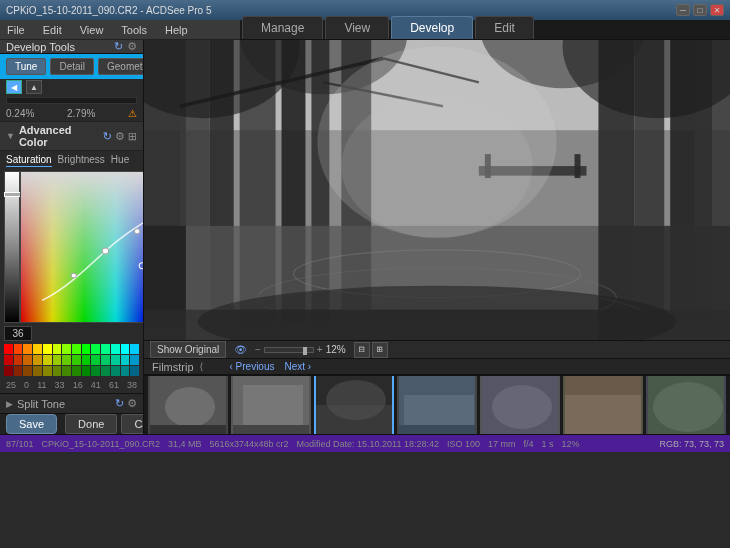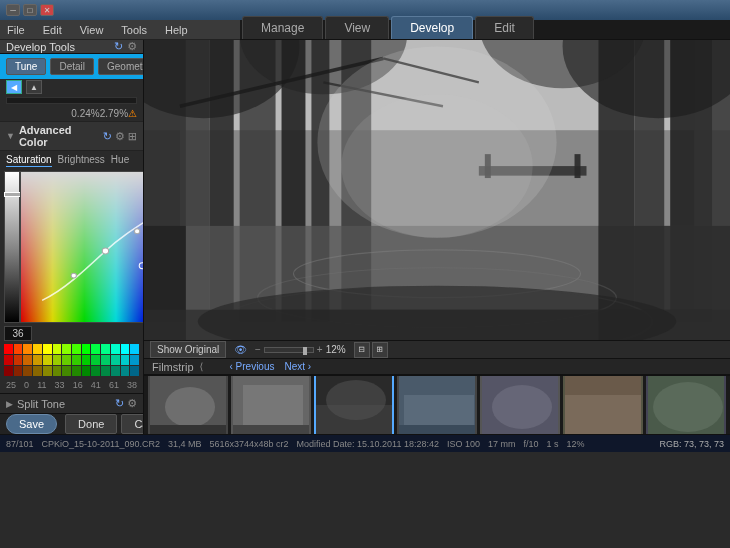--- a/index.html
+++ b/index.html
@@ -32,21 +32,21 @@
     
     .tabs-row { display: flex; align-items: center; padding: 4px 6px; gap: 4px; background: #0ea5e9; }
     .tab-btn { padding: 2px 8px; background: #3a3a3a; color: #aaa; border: 1px solid #555; border-radius: 2px; cursor: pointer; font-size: 10px; }
     .tab-btn.active { background: #4a6a8a; color: #fff; }
 
     
     .histogram-area { margin: 2px 6px; height: 70px; background: #1a1a1a; border: 1px solid #333; position: relative; overflow: hidden; }
     .histogram-canvas { width: 100%; height: 100%; }
 
     
-    .stats-row { display: flex; align-items: center; justify-content: flex-end; padding: 2px 6px; font-size: 10px; color: #aaa; }
+    .stats-row { display: flex; align-items: center; justify-content: space-between; padding: 2px 6px; font-size: 10px; color: #aaa; }
     .warning-icon { color: #f80; }
 
     
     .adv-color-header { display: flex; align-items: center; background: #333; padding: 2px 6px; border-top: 1px solid #222; border-bottom: 1px solid #222; }
     .adv-color-title { color: #ddd; font-size: 11px; font-weight: bold; flex: 1; }
     .adv-icons { display: flex; gap: 3px; }
 
     
     .color-tabs { display: flex; padding: 2px 6px; gap: 6px; background: #2a2a2a; }
     .color-tab { color: #aaa; font-size: 10px; cursor: pointer; padding: 1px 0; }
@@ -55,21 +55,21 @@
     
     .slider-labels { display: flex; justify-content: space-between; padding: 1px 6px; font-size: 9px; color: #888; }
 
     
     .split-tone { display: flex; align-items: center; padding: 3px 6px; background: #2a2a2a; border-top: 1px solid #111; margin-top: 2px; }
     .split-tone-label { color: #aaa; font-size: 11px; flex: 1; }
     .split-icons { display: flex; gap: 3px; }
 
     
     .bottom-toolbar { height: 26px; background: #222; border-top: 1px solid #111; display: flex; align-items: center; padding: 0 6px; gap: 4px; }
-    .save-btn { padding: 3px 12px; background: #4a6a8a; color: #fff; border: 1px solid #6a8aaa; border-radius: 10px; cursor: pointer; font-size: 11px; }
+    .save-btn { padding: 3px 12px; background: #4a6a8a; color: #fff; border: 1px solid #6a8aaa; border-radius: 4px; cursor: pointer; font-size: 11px; }
     .done-btn { padding: 3px 12px; background: #3a3a3a; color: #ddd; border: 1px solid #555; border-radius: 2px; cursor: pointer; font-size: 11px; }
     .cancel-btn { padding: 3px 12px; background: #3a3a3a; color: #ddd; border: 1px solid #555; border-radius: 2px; cursor: pointer; font-size: 11px; }
 
     
     .right-panel { flex: 1; display: flex; flex-direction: column; background: #1a1a1a; }
 
     
     .image-area { flex: 1; background: #0a0a0a; position: relative; overflow: hidden; display: flex; align-items: center; justify-content: center; }
 
     
@@ -87,36 +87,37 @@
     .filmstrip-bar { height: 22px; background: #252525; display: flex; align-items: center; padding: 0 8px; gap: 6px; border-top: 1px solid #111; border-bottom: 1px solid #111; }
     .filmstrip-label { color: #aaa; font-size: 11px; }
     .filmstrip-nav { display: flex; align-items: center; gap: 10px; }
     .nav-arrow { color: #7af; font-size: 10px; cursor: pointer; }
 
     .filmstrip { height: 75px; background: #1a1a1a; display: flex; align-items: center; padding: 3px 4px; gap: 3px; overflow: hidden; border-top: 1px solid #111; }
     .thumb { width: 80px; height: 65px; background: #333; border: 2px solid #444; flex-shrink: 0; position: relative; overflow: hidden; }
     .thumb.active { border-color: #5af; }
 
     
-    .status-bar { height: 18px; background: #0f172a; display: flex; align-items: center; padding: 0 6px; gap: 8px; font-size: 9px; color: #888; border-top: 1px solid #111; }
+    .status-bar { height: 18px; background: #4c1d95; display: flex; align-items: center; padding: 0 6px; gap: 8px; font-size: 9px; color: #888; border-top: 1px solid #111; }
     .status-item { color: #888; }
     .status-rgb { margin-left: auto; color: #aaa; }
     .swatch-row { display: flex; gap: 1px; margin-bottom: 1px; }
     .swatch-cell { width: 12px; height: 10px; }
 
     
     .num-box { background: #111; border: 1px solid #444; color: #ccc; font-size: 10px; padding: 1px 3px; width: 28px; text-align: center; }
 
     
     .section-expand { color: #888; font-size: 9px; margin-right: 4px; }
   </style>
 </head>
 <body>
 
 <div class="title-bar">
+  <span class="title-text">CPKiO_15-10-2011_090.CR2 - ACDSee Pro 5</span>
   <div class="title-controls">
     <div class="title-btn">─</div>
     <div class="title-btn">□</div>
     <div class="title-btn close">✕</div>
   </div>
 </div>
 
 <div style="display:flex; height:20px; background:#2e2e2e; border-bottom:1px solid #111;">
   <div class="menu-bar" style="flex:0 0 240px; height:20px;">
     <span class="menu-item">File</span>
@@ -497,17 +498,17 @@
 </div>
 
 <div class="status-bar">
   <span class="status-item">87/101</span>
   <span class="status-item">CPKiO_15-10-2011_090.CR2</span>
   <span class="status-item">31,4 MB</span>
   <span class="status-item">5616x3744x48b cr2</span>
   <span class="status-item">Modified Date: 15.10.2011 18:28:42</span>
   <span class="status-item">ISO 100</span>
   <span class="status-item">17 mm</span>
-  <span class="status-item">f/10</span>
+  <span class="status-item">f/4</span>
   <span class="status-item">1 s</span>
   <span class="status-item">12%</span>
   <span class="status-rgb">RGB: 73, 73, 73</span>
 </div>
 
 </body></html>

